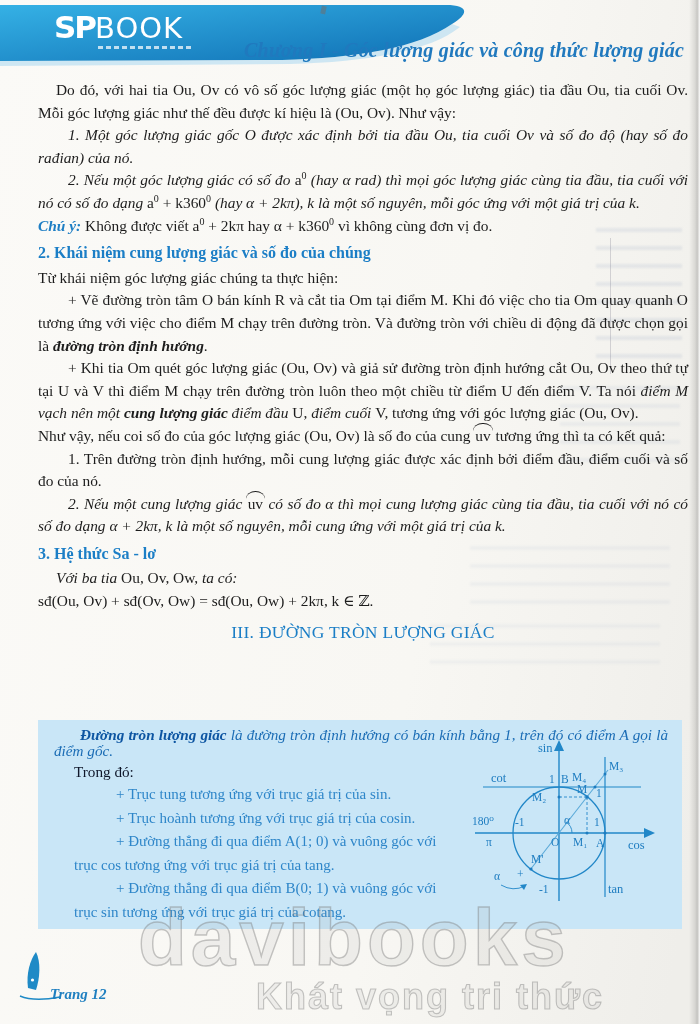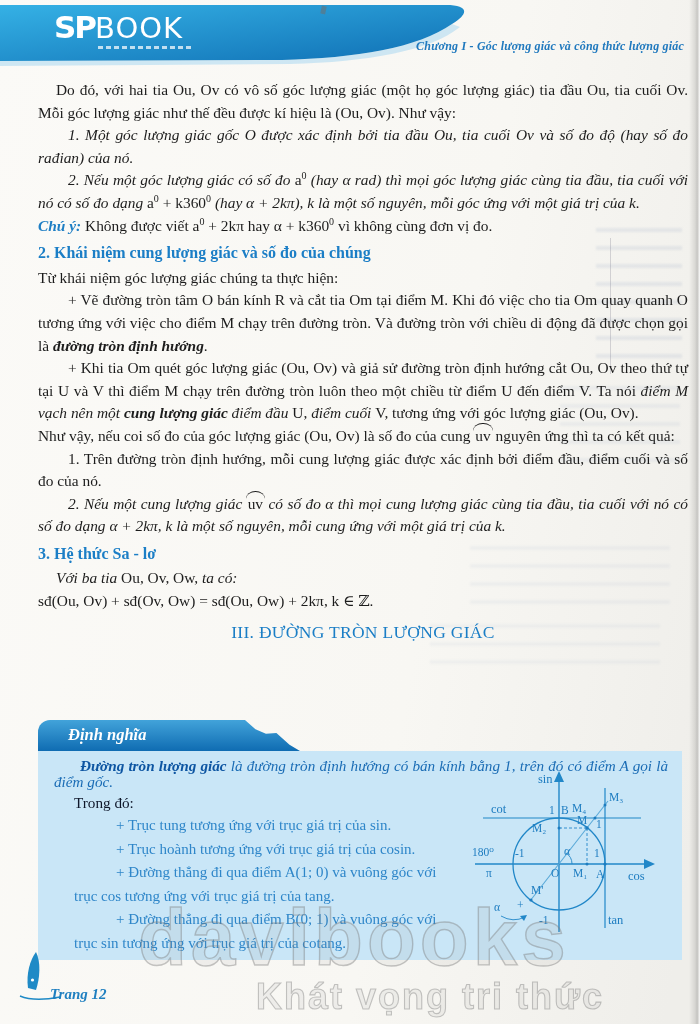--- a/index.html
+++ b/index.html
@@ -9,21 +9,21 @@
   .page-edge{position:absolute;right:0;top:0;width:11px;height:100%;
     background:linear-gradient(to right,rgba(0,0,0,0),rgba(0,0,0,0.10) 55%,rgba(0,0,0,0.18) 75%,rgba(255,255,255,0.85));}
   
   .band{position:absolute;top:0;left:0;width:500px;height:72px;}
   .logo{position:absolute;top:12px;left:54px;color:#ffffff;font-family:"DejaVu Sans","Liberation Sans",sans-serif;line-height:1;}
   .logo .sp{font-weight:900;font-size:31px;letter-spacing:-2px;}
   .logo .book{font-weight:400;font-size:29px;letter-spacing:1px;}
   .logo-tagline{width:96px;height:3px;margin:3px 0 0 44px;opacity:.8;
     background:repeating-linear-gradient(90deg,rgba(255,255,255,.9) 0 5px,transparent 5px 8px);}
   .chapter-title{position:absolute;top:39px;right:16px;color:#2079be;
-    font-style:italic;font-weight:bold;font-size:12px;letter-spacing:.2px;}
+    font-style:italic;font-weight:bold;font-size:20px;letter-spacing:.2px;}
   .speck{position:absolute;top:6px;left:321px;width:5px;height:8px;background:rgba(110,110,110,.55);
     filter:blur(.6px);transform:rotate(12deg);}
   
   .content{position:absolute;top:79px;left:38px;width:650px;font-size:15.4px;line-height:22.6px;text-align:justify;}
   .content p{margin:0;}
   .ind{text-indent:30px;}
   .ind-sm{text-indent:18px;}
   .it{font-style:italic;}
   .i{font-style:italic;}
   .bi{font-weight:bold;font-style:italic;}
@@ -102,31 +102,30 @@
 
   <div class="content">
     <p class="ind-sm"><span>Do đó, với hai tia Ou, Ov có vô số góc lượng giác (một họ góc lượng giác) tia đầu Ou, tia cuối Ov. Mỗi góc lượng giác như thế đều được kí hiệu là (Ou, Ov). Như vậy:</span></p>
     <p class="it ind"><span>1. Một góc lượng giác gốc O được xác định bởi tia đầu Ou, tia cuối Ov và số đo độ (hay số đo rađian) của nó.</span></p>
     <p class="it ind"><span>2. Nếu một góc lượng giác có số đo </span><span class="up">a</span><span class="up sup">0</span><span> (hay α rad) thì mọi góc lượng giác cùng tia đầu, tia cuối với nó có số đo dạng </span><span class="up">a</span><span class="up sup">0</span><span class="up"> + k360</span><span class="up sup">0</span><span> (hay α + 2kπ), k là một số nguyên, mỗi góc ứng với một giá trị của k.</span></p>
     <p><span class="blue bi">Chú ý:</span><span> Không được viết a</span><span class="sup">0</span><span> + 2kπ hay α + k360</span><span class="sup">0</span><span> vì không cùng đơn vị đo.</span></p>
     <p class="h-blue">2. Khái niệm cung lượng giác và số đo của chúng</p>
     <p><span>Từ khái niệm góc lượng giác chúng ta thực hiện:</span></p>
     <p class="ind"><span>+ Vẽ đường tròn tâm O bán kính R và cắt tia Om tại điểm M. Khi đó việc cho tia Om quay quanh O tương ứng với việc cho điểm M chạy trên đường tròn. Và đường tròn với chiều di động đã được chọn gọi là </span><span class="bi">đường tròn định hướng</span><span>.</span></p>
     <p class="ind"><span>+ Khi tia Om quét góc lượng giác (Ou, Ov) và giả sử đường tròn định hướng cắt Ou, Ov theo thứ tự tại U và V thì điểm M chạy trên đường tròn luôn theo một chiều từ điểm U đến điểm V. Ta nói </span><span class="i">điểm M vạch nên một </span><span class="bi">cung lượng giác </span><span class="i">điểm đầu </span><span>U, </span><span class="i">điểm cuối </span><span>V, tương ứng với góc lượng giác (Ou, Ov).</span></p>
-    <p><span>Như vậy, nếu coi số đo của góc lượng giác (Ou, Ov) là số đo của cung </span><span class="arc">uv</span><span> nguyên ứng thì ta có kết quả:</span></p>
+    <p><span>Như vậy, nếu coi số đo của góc lượng giác (Ou, Ov) là số đo của cung </span><span class="arc">uv</span><span> tương ứng thì ta có kết quả:</span></p>
     <p class="ind"><span>1. Trên đường tròn định hướng, mỗi cung lượng giác được xác định bởi điểm đầu, điểm cuối và số đo của nó.</span></p>
     <p class="it ind"><span>2. Nếu một cung lượng giác </span><span class="arc up">uv</span><span> có số đo α thì mọi cung lượng giác cùng tia đầu, tia cuối với nó có số đo dạng α + 2kπ, k là một số nguyên, mỗi cung ứng với một giá trị của k.</span></p>
     <p class="h-blue">3. Hệ thức Sa - lơ</p>
     <p class="ind-sm"><span class="i">Với ba tia </span><span>Ou, Ov, Ow,</span><span class="i"> ta có:</span></p>
     <p><span>sđ(Ou, Ov) + sđ(Ov, Ow) = sđ(Ou, Ow) + 2kπ, k ∈ ℤ.</span></p>
     <p class="h-caps">III. ĐƯỜNG TRÒN LƯỢNG GIÁC</p>
   </div>
 
   <div class="defbox">
-    <div class="def-tab">Định nghĩa</div>
     <div class="def-main">
       <p class="def-lead"><span class="bi navy">Đường tròn lượng giác </span><span class="i">là đường tròn định hướng có bán kính bằng 1, trên đó có điểm A gọi là điểm gốc.</span></p>
 
       <svg class="diagram" viewBox="0 0 205 172">
 
         <line x1="92" y1="13" x2="92" y2="166" stroke="#2187c8" stroke-width="1.4"></line>
         <polygon points="92,5 87,16 97,16" fill="#2187c8"></polygon>
         <line x1="8" y1="98" x2="180" y2="98" stroke="#2187c8" stroke-width="1.4"></line>
         <polygon points="188,98 177,93 177,103" fill="#2187c8"></polygon>
 

